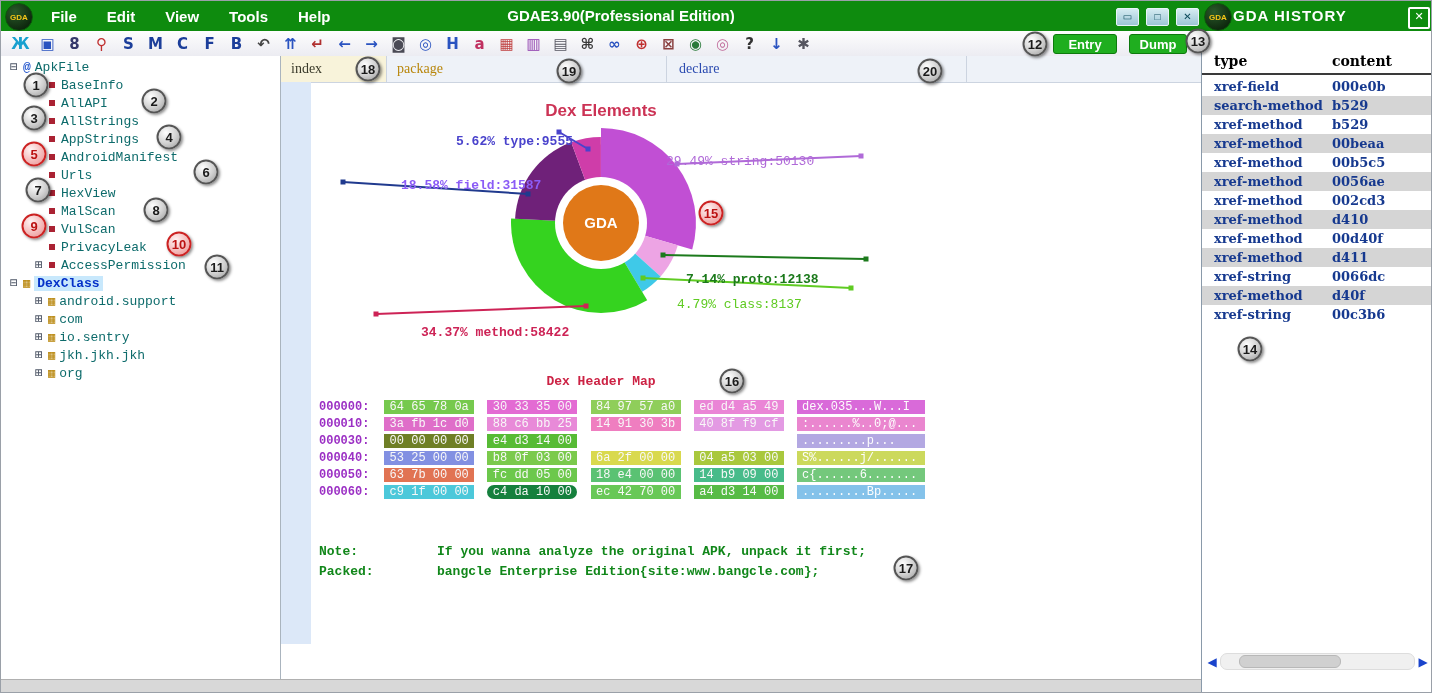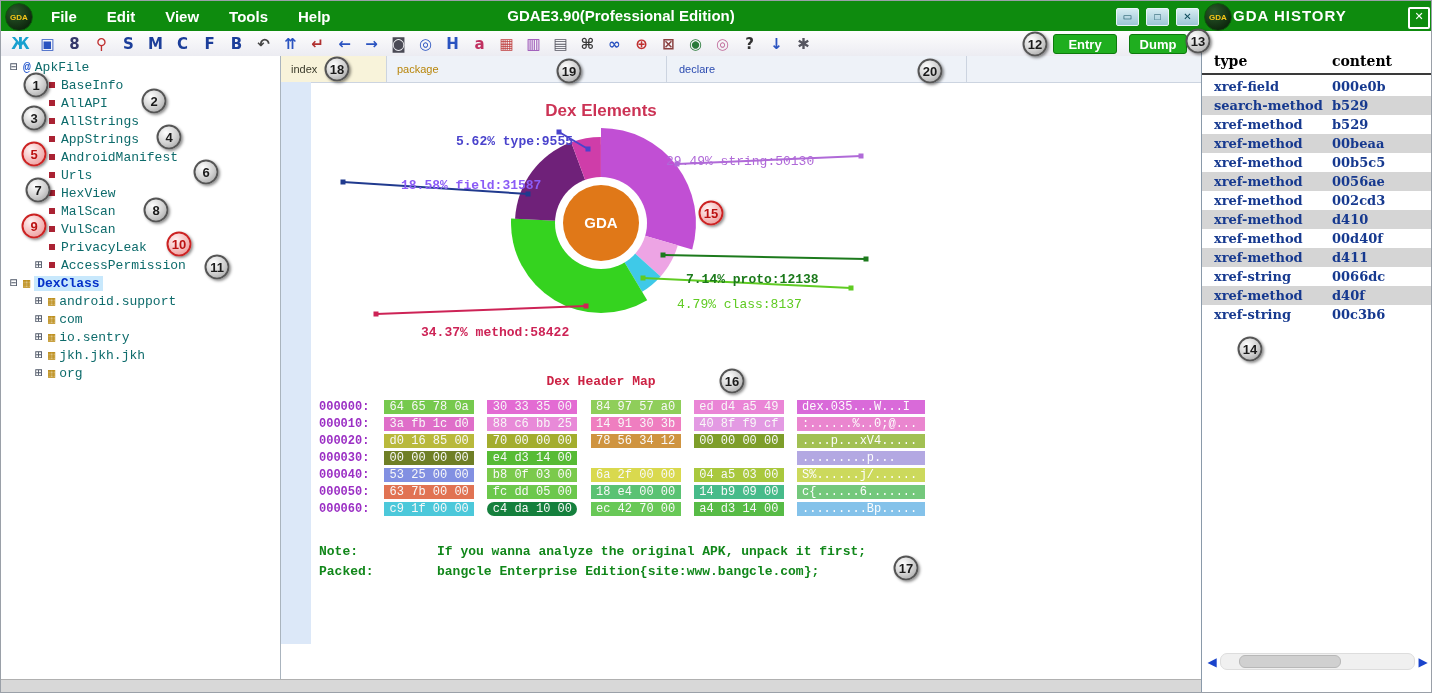--- a/index.html
+++ b/index.html
@@ -42,21 +42,21 @@
   .trow.child.expand .expander{visibility:visible;}
   .aticon{color:#2255cc;font-weight:bold;margin:0 4px 0 2px;}
   .bullet{width:6px;height:6px;background:#aa2233;margin:0 6px 0 3px;flex:none;}
   .tlabel{color:#0d6b6b;}
   .dxicon,.pkgicon{color:#b8860b;font-size:12px;margin:0 4px 0 2px;}
   .trow.dexroot .tlabel{color:#0430c8;font-weight:bold;background:#c8e8fc;padding:0 3px;}
   .trow.pkg .expander{margin-left:31px;}
   
   .content{position:absolute;left:280px;top:55px;width:920px;height:623px;background:#fff;overflow:hidden;}
   .tabbar{position:absolute;left:0;top:0;width:920px;height:26px;background:#eef2f8;
-          border-bottom:1px solid #ccd4e0;display:flex;font-family:Liberation Sans, sans-serif;font-size:11px;}
+          border-bottom:1px solid #ccd4e0;display:flex;font-family:Liberation Serif, serif;font-size:14px;}
   .tab{height:26px;line-height:26px;padding-left:10px;border-right:1px solid #ccd4e0;box-sizing:border-box;}
   .tabbar span:nth-of-type(1){width:106px;color:#3a3a2a;background:#f8f3da;}
   .tabbar span:nth-of-type(2){width:280px;color:#b8860b;}
   .tabbar span:nth-of-type(3){width:300px;color:#2b4bb0;padding-left:12px;}
   .gutter{position:absolute;left:0;top:26px;width:30px;height:562px;background:#dce8f8;}
   .charttitle{position:absolute;left:0;top:45px;width:640px;text-align:center;
               color:#cc3355;font-size:17px;font-weight:bold;}
   #chart-svg{position:absolute;left:0;top:0;pointer-events:none;}
   #chart-labels{position:absolute;left:0;top:0;width:920px;height:330px;pointer-events:none;}
   .pie-label{position:absolute;font-family:"Liberation Mono",monospace;font-size:13px;white-space:nowrap;margin-top:12px;}
@@ -429,28 +429,20 @@
 
         <div class="hexrow">
           <span class="hoff">000010:</span>
           <span class="hgroup" style="background: rgb(223, 110, 201);">3a fb 1c d0</span>
           <span class="hgroup" style="background: rgb(232, 138, 216);">88 c6 bb 25</span>
           <span class="hgroup" style="background: rgb(239, 126, 192);">14 91 30 3b</span>
           <span class="hgroup" style="background: rgb(227, 154, 227);">40 8f f9 cf</span>
           <span class="hascii" style="background: rgb(234, 134, 207);">:......%..0;@...</span>
         </div>
 
-        <div class="hexrow">
-          <span class="hoff">000020:</span>
-          <span class="hgroup" style="background: rgb(185, 185, 60);">d0 16 85 00</span>
-          <span class="hgroup" style="background: rgb(163, 173, 46);">70 00 00 00</span>
-          <span class="hgroup" style="background: rgb(207, 148, 64);">78 56 34 12</span>
-          <span class="hgroup" style="background: rgb(126, 158, 42);">00 00 00 00</span>
-          <span class="hascii" style="background: rgb(162, 192, 83);">....p...xV4.....</span>
-        </div>
 
         <div class="hexrow">
           <span class="hoff">000030:</span>
           <span class="hgroup" style="background: rgb(111, 127, 38);">00 00 00 00</span>
           <span class="hgroup" style="background: rgb(87, 187, 53);">e4 d3 14 00</span>
           <span class="hgroup"></span>
           <span class="hgroup"></span>
           <span class="hascii" style="background: rgb(179, 168, 226);">.........p...</span>
         </div>
 
@@ -583,18 +575,18 @@
       <div class="badge" style="left: 155px; top: 209px;">8</div>
       <div class="badge red" style="left: 33px; top: 225px;">9</div>
       <div class="badge red" style="left: 178px; top: 243px;">10</div>
       <div class="badge" style="left: 216px; top: 266px;">11</div>
       <div class="badge" style="left: 1034px; top: 43px;">12</div>
       <div class="badge" style="left: 1197px; top: 40px;">13</div>
       <div class="badge" style="left: 1249px; top: 348px;">14</div>
       <div class="badge red" style="left: 710px; top: 212px;">15</div>
       <div class="badge" style="left: 731px; top: 380px;">16</div>
       <div class="badge" style="left: 905px; top: 567px;">17</div>
-      <div class="badge" style="left: 336px; top: 68px;">18</div>
+      <div class="badge" style="left: 367px; top: 68px;">18</div>
       <div class="badge" style="left: 568px; top: 70px;">19</div>
       <div class="badge" style="left: 929px; top: 70px;">20</div>
     </div>
 
 </div>
 
 </body></html>

